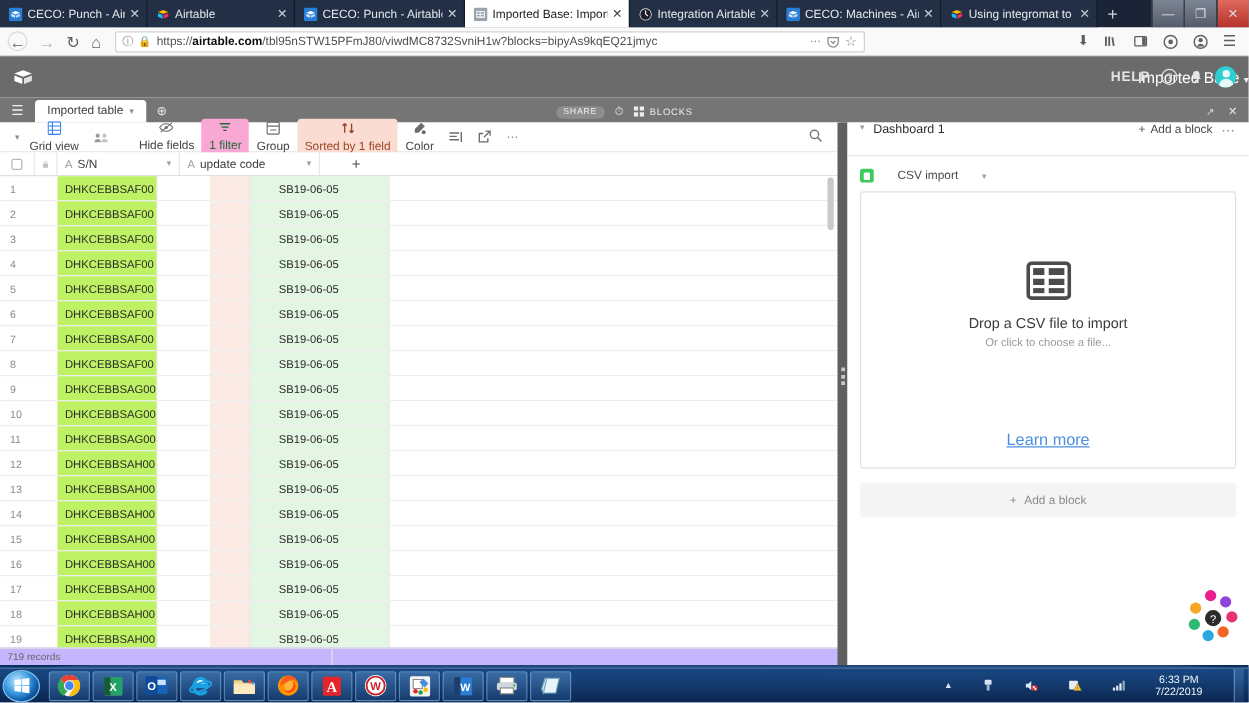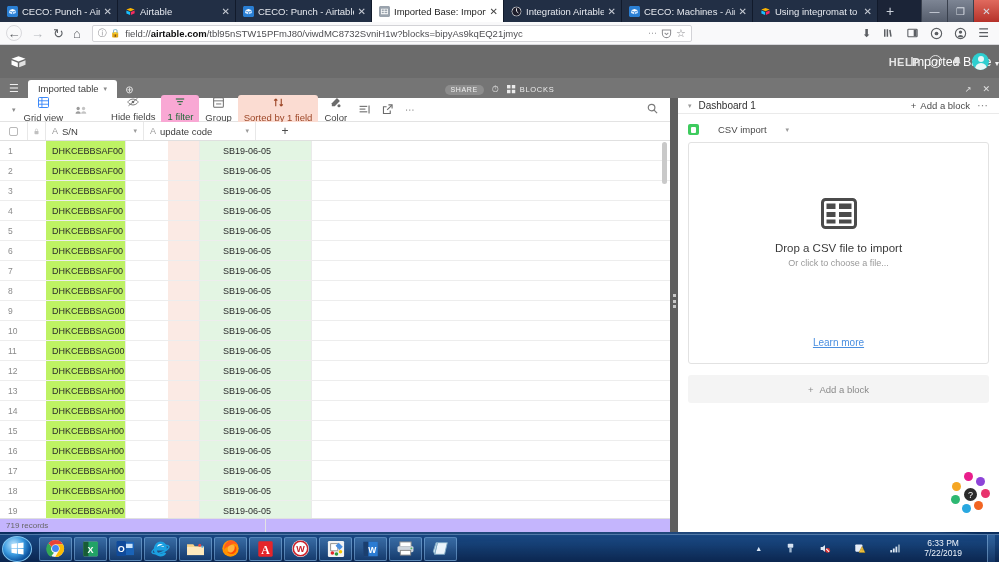--- a/index.html
+++ b/index.html
@@ -153,21 +153,21 @@
   .gridfooter .divline { position: absolute; left: 265px; top: 0; bottom: 0; width: 1px; background: #e3e3e3; }
 
   
   .splitter { position: absolute; top: 98px; left: 670px; width: 8px; height: 434px; background: #5f5f5f; }
   .splitter .grip { position: absolute; left: 2.5px; top: 196px; width: 3px; height: 14px; display:flex; flex-direction:column; justify-content:space-between; }
   .splitter .grip i { display:block; width:3px; height:3px; background:#c8c8c8; }
 
   
   .panel { position: absolute; top: 98px; left: 678px; width: 321px; height: 434px; background: #fff; }
   .panel-head {
-    height: 16px; display: flex; align-items: center; padding: 0 10px;
+    height: 27px; display: flex; align-items: flex-start; padding: 0 10px;
     border-bottom: 1px solid #eaeaea; font-size: 10px; color: #2f2f2f; gap: 7px;
   }
   .panel-head .pcaret { font-size: 7px; color: #9b9b9b; }
   .panel-head .addblock { margin-left: auto; display: flex; align-items: center; gap: 4px; color: #4a4a4a; font-size: 9.5px; }
   .panel-head .dots { color: #8b8b8b; font-size: 11px; letter-spacing: 1px; }
   .panel-body { padding: 10px; }
   .block-title { display: flex; align-items: center; gap: 19px; font-size: 9.5px; color: #4a4a4a; margin-bottom: 7px; }
   .block-title .bicon {
     width: 11px; height: 11px; background: #3ecb5e; border-radius: 2px;
     display: flex; align-items: center; justify-content: center;
@@ -175,21 +175,21 @@
   .block-title .bicon i { width: 5px; height: 6px; background: #fff; border-radius: 1px; display: block; }
   .block-title .bcaret { font-size: 7px; color: #9b9b9b; }
   .dropzone {
     height: 222px; border: 1px solid #e2e2e2; border-radius: 3px;
     display: flex; flex-direction: column; align-items: center;
     padding-top: 55px; background: #fff; position: relative;
   }
   .dz-icon { width: 36px; height: 31px; margin-bottom: 13px; }
   .dz-title { font-size: 11.5px; color: #3a3a3a; margin-bottom: 4px; }
   .dz-sub { font-size: 9px; color: #999; }
-  .dz-learn { position: absolute; bottom: 15px; font-size: 10px; color: #4a8fe0; }
+  .dz-learn { position: absolute; bottom: 15px; font-size: 13px; color: #4a8fe0; }
   .addblock-btn {
     margin-top: 11px; height: 28px; background: #f4f4f4; border-radius: 3px;
     display: flex; align-items: center; justify-content: center; gap: 6px;
     font-size: 9.5px; color: #8a8a8a;
   }
 
   
   .helpbubble { position: absolute; left: 948px; top: 472px; width: 45px; height: 45px; }
   .helpbubble .dot { position: absolute; width: 9px; height: 9px; border-radius: 50%; }
   .helpbubble .core {
@@ -313,21 +313,21 @@
   <div class="navbar">
     <span class="navicon" style="border:1px solid #d9d9dd;border-radius:50%;width:16px;height:16px;justify-content:center">
       <span>←</span>
     </span>
     <span class="navicon dim">→</span>
     <span class="navicon">↻</span>
     <span class="navicon">⌂</span>
     <div class="urlbar">
       <span class="u-ic">ⓘ</span>
       <span class="lock">🔒</span>
-      <span class="urltext"><span>field://</span><b>airtable.com</b><span>/tbl95nSTW15PFmJ80/viwdMC8732SvniH1w?blocks=bipyAs9kqEQ21jmyc</span></span>
+      <span class="urltext"><span>https://</span><b>airtable.com</b><span>/tbl95nSTW15PFmJ80/viwdMC8732SvniH1w?blocks=bipyAs9kqEQ21jmyc</span></span>
       <span class="u-ic">⋯</span>
       <svg width="11" height="11" viewBox="0 0 16 16">
           <path d="M2 3h12v5a6 6 0 0 1-12 0z" fill="none" stroke="#8d8d91" stroke-width="1.5"></path>
           <path d="M5.3 7l2.7 2.6L10.7 7" fill="none" stroke="#8d8d91" stroke-width="1.5"></path>
         </svg>
       <span class="u-ic" style="font-size:11px">☆</span>
     </div>
     <div class="navright">
       <span class="navicon" style="font-size:11px">⬇</span>
       <svg width="13" height="12" viewBox="0 0 16 16">

